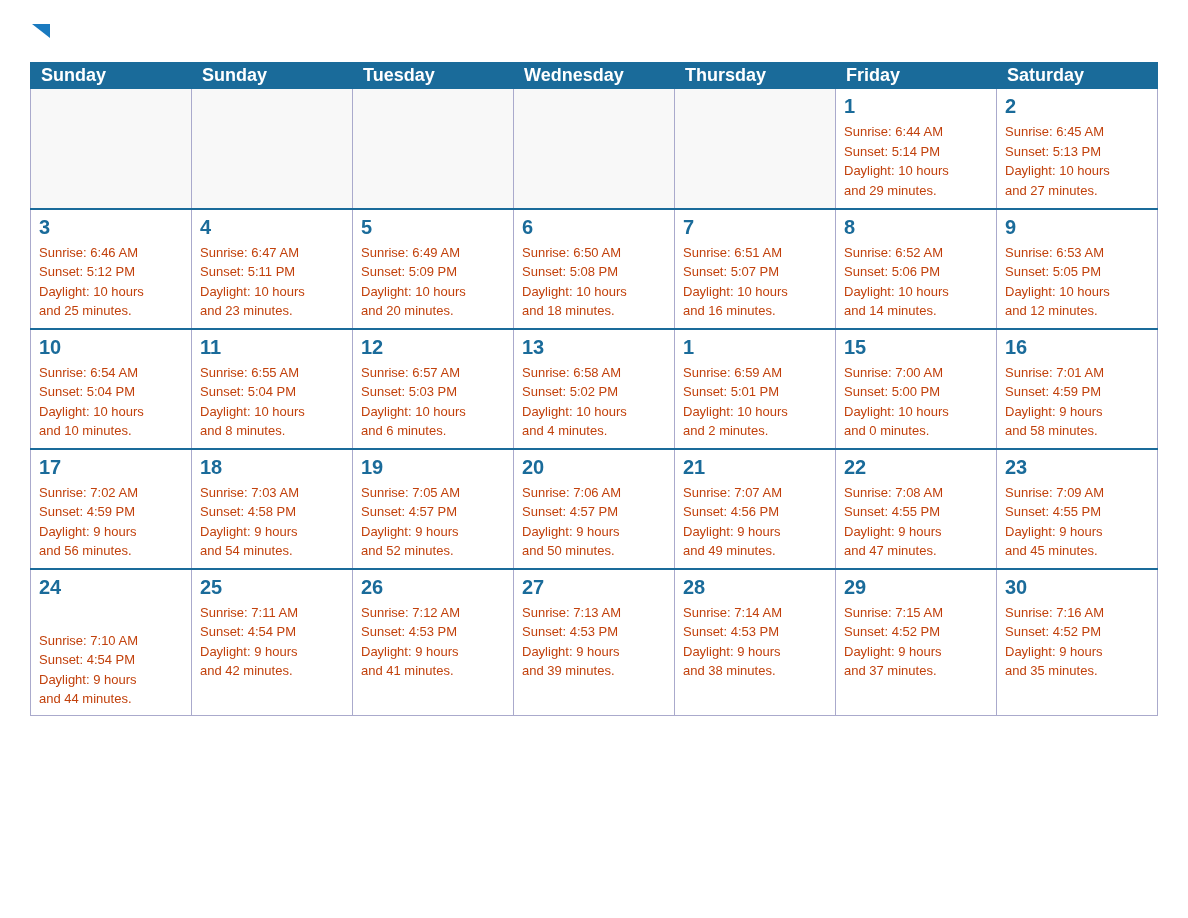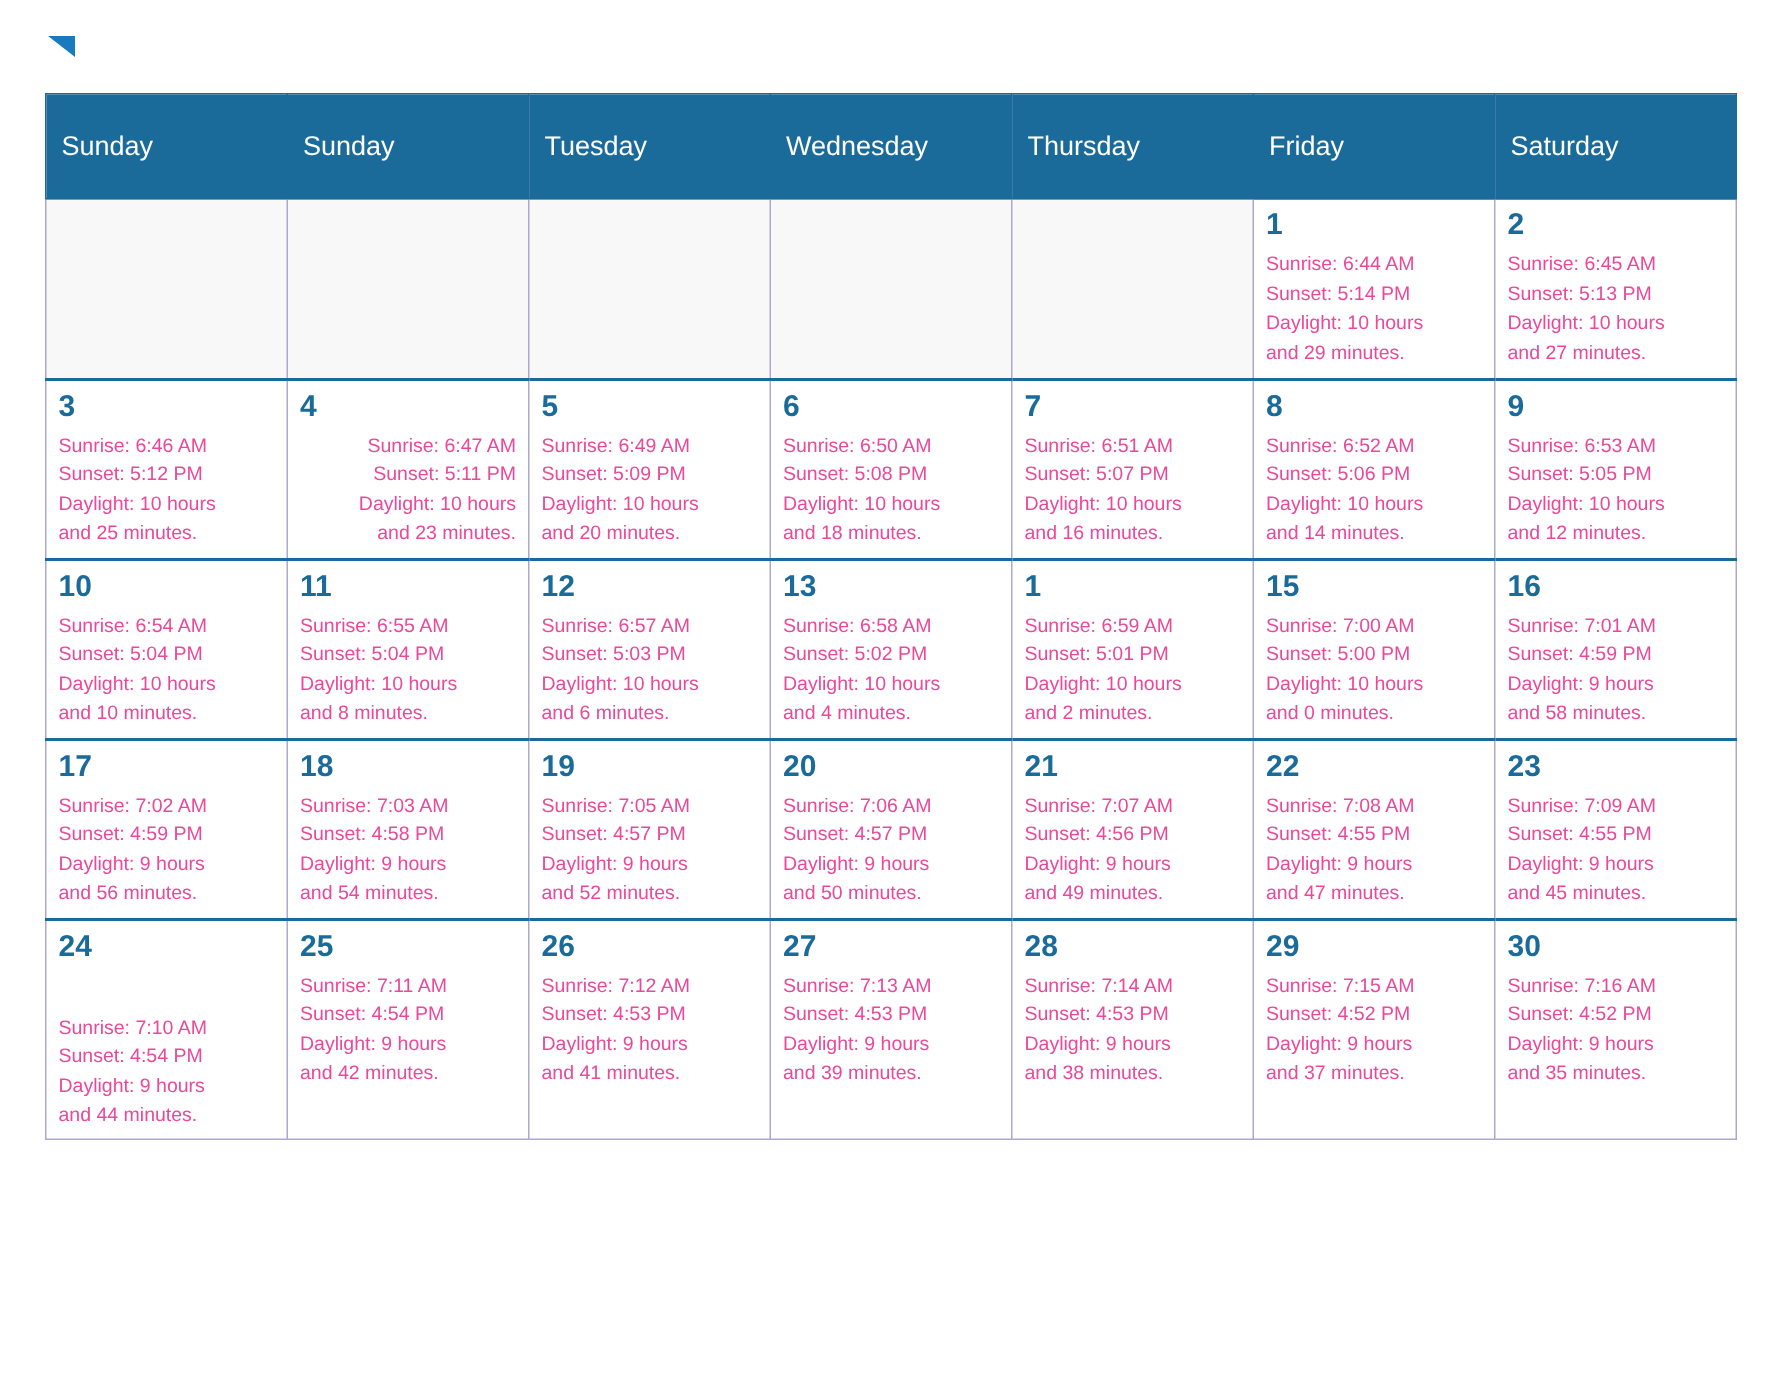--- a/index.html
+++ b/index.html
@@ -48,22 +48,22 @@
       margin-top: 4px;
     }
     .calendar {
       width: 100%;
       border-collapse: collapse;
     }
     .calendar th {
       background-color: #1a6b9a;
       color: #fff;
       font-size: 18px;
-      font-weight: normal;
-      padding: 24px 10px;
+      font-weight: bold;
+      padding: 2px 10px;
       text-align: left;
       border: 1px solid #1a6b9a;
       margin-top: 36px;
     }
     .calendar td {
       border: 1px solid #aac;
       vertical-align: top;
       padding: 6px 8px;
       width: calc(100%/7);
       height: 120px;
@@ -73,21 +73,21 @@
     .day-num {
       font-size: 20px;
       color: #1a6b9a;
       font-weight: bold;
       display: block;
       margin-bottom: 4px;
     }
     .day-info {
       font-size: 13px;
       line-height: 1.5;
-      color: #ec4899;
+      color: #c2410c;
     }
     .empty-cell {
       background: #f8f8f8;
     }
     .row-border td {
       border-top: 2px solid #1a6b9a;
     }
     
     .logo-line1 {
       display: flex;
@@ -150,21 +150,21 @@
       <tr class="row-border">
         <td>
           <span class="day-num">3</span>
           <div class="day-info" style="white-space: pre-line;">Sunrise: 6:46 AM
 Sunset: 5:12 PM
 Daylight: 10 hours
 and 25 minutes.</div>
         </td>
         <td>
           <span class="day-num">4</span>
-          <div class="day-info" style="white-space: pre-line; text-align: right;">Sunrise: 6:47 AM
+          <div class="day-info" style="white-space: pre-line;">Sunrise: 6:47 AM
 Sunset: 5:11 PM
 Daylight: 10 hours
 and 23 minutes.</div>
         </td>
         <td>
           <span class="day-num">5</span>
           <div class="day-info" style="white-space: pre-line;">Sunrise: 6:49 AM
 Sunset: 5:09 PM
 Daylight: 10 hours
 and 20 minutes.</div>

